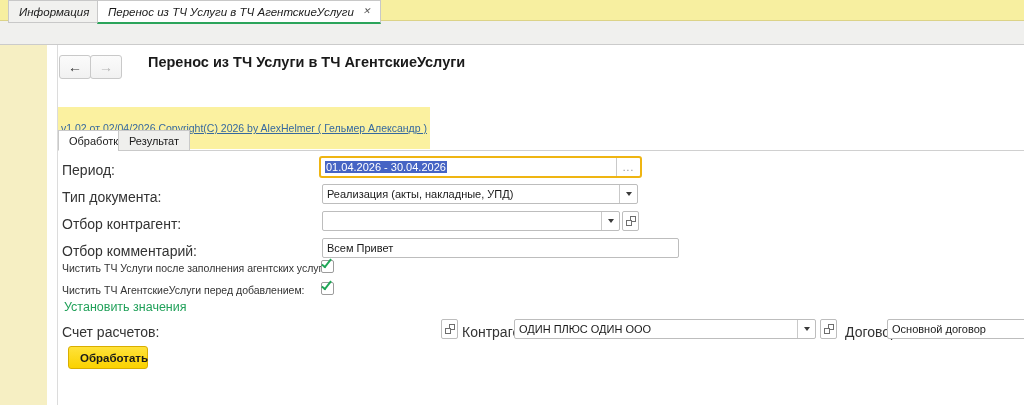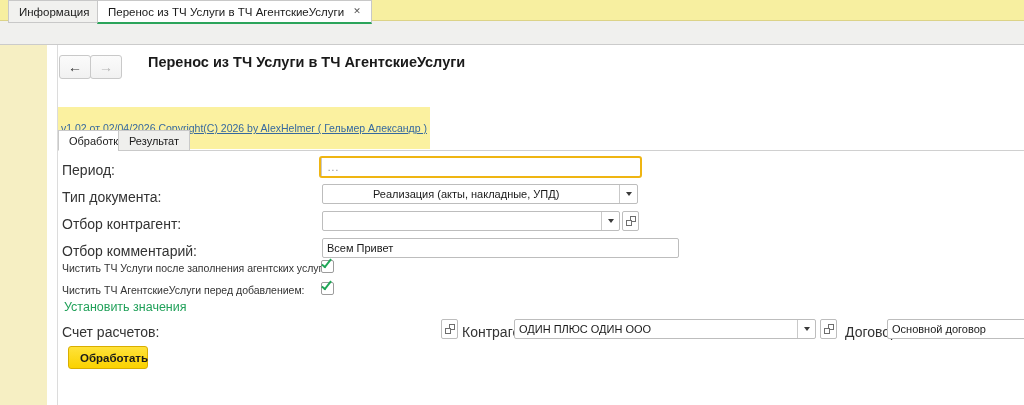--- a/index.html
+++ b/index.html
@@ -9,21 +9,21 @@
   
   .titlebar { position:absolute; left:0; top:0; width:1024px; height:21px;
     background:#F7EFA0; border-bottom:1px solid #DCD387; display:flex; align-items:center;
     padding-left:8px; font-size:11px; color:#1a1a1a; }
 
   
   .tabbar { position:absolute; left:0; top:21px; width:1024px; height:23px; background:#F0F0EE; }
   .tabline { position:absolute; left:0; top:44px; width:1024px; height:1px; background:#CBCBCB; z-index:1; }
   .mtab { position:absolute; top:0; height:23px; display:flex; align-items:center; gap:9px;
     padding:1px 10px; font-size:11.5px; color:#1a1a1a; border:1px solid #C8C8C8;
-    background:#F1F1EF; z-index:2; cursor:default; }
+    background:#F1F1EF; z-index:2; cursor:default;font-style:italic; }
   #mtab-info { left:8px; }
   #mtab-main { left:97px; background:#fff; height:24px; border-bottom:2px solid #2BA45A; z-index:3; }
   .x { font-size:9px; color:#555; line-height:1; }
 
   
   .leftstrip { position:absolute; left:0; top:45px; width:47px; height:360px; background:#F6EFC3; }
   .vline { position:absolute; left:57px; top:45px; width:1px; height:360px; background:#DCDCDC; }
 
   
   .navbtn { position:absolute; top:55px; width:32px; height:24px; border:1px solid #C9C9C9;
@@ -60,21 +60,21 @@
   
   .field { position:absolute; height:20px; background:#fff; border:1px solid #BDBDBD;
     border-radius:2px; display:flex; align-items:stretch; font-size:11px; color:#1a1a1a; }
   .fval { flex:1; display:flex; align-items:center; padding:0 4px; white-space:nowrap; overflow:hidden; }
   .seg { width:18px; border-left:1px solid #C9C9C9; display:flex; align-items:center; justify-content:center; cursor:pointer; }
   .tri { width:0; height:0; border-left:3.5px solid transparent; border-right:3.5px solid transparent; border-top:4px solid #3A3A3A; }
   .more { width:24px; color:#8A8A8A; font-size:10px; letter-spacing:1px; }
 
   #f-period { left:319px; top:156px; width:323px; height:22px; border:2px solid #EFB512; border-radius:3px; }
   .sel { background:#4664C4; color:#fff; padding:0 1px; }
-  #f-doctype  { left:322px; top:184px; width:316px;padding-left:46px; }
+  #f-doctype  { left:322px; top:184px; width:316px; }
   #f-cpfilter { left:322px; top:211px; width:298px; }
   #f-comment  { left:322px; top:238px; width:357px; }
   #f-account      { left:140px; top:319px; width:297px; }
   #f-counterparty { left:514px; top:319px; width:302px; }
   #f-contract     { left:887px; top:319px; width:150px; }
 
   
   .openbtn { position:absolute; width:17px; height:20px; border:1px solid #BDBDBD; border-radius:2px;
     background:#fff; display:flex; align-items:center; justify-content:center; cursor:pointer; }
   #open-cpfilter     { left:622px; top:211px; }
@@ -133,20 +133,23 @@
   <div class="pagetitle">Перенос из ТЧ Услуги в ТЧ АгентскиеУслуги</div>
 
   <a class="verlink">v1.02 от 02/04/2026 Copyright(C) 2026 by AlexHelmer ( Гельмер Александр )</a>
 
   <div class="ptabline"></div>
   <div class="ptab" id="ptab-processing">Обработка</div>
   <div class="ptab" id="ptab-result">Результат</div>
 
   <div class="lab" id="lab-period">Период:</div>
   <div class="field" id="f-period">
+    <span class="fval">
+        <span class="sel">01.04.2026 - 30.04.2026</span>
+      </span>
     <span class="seg more">...</span>
   </div>
 
   <div class="lab" id="lab-doctype">Тип документа:</div>
   <div class="field" id="f-doctype">
     <span class="fval">Реализация (акты, накладные, УПД)</span>
     <span class="seg">
         <span class="tri"></span>
       </span>
   </div>

